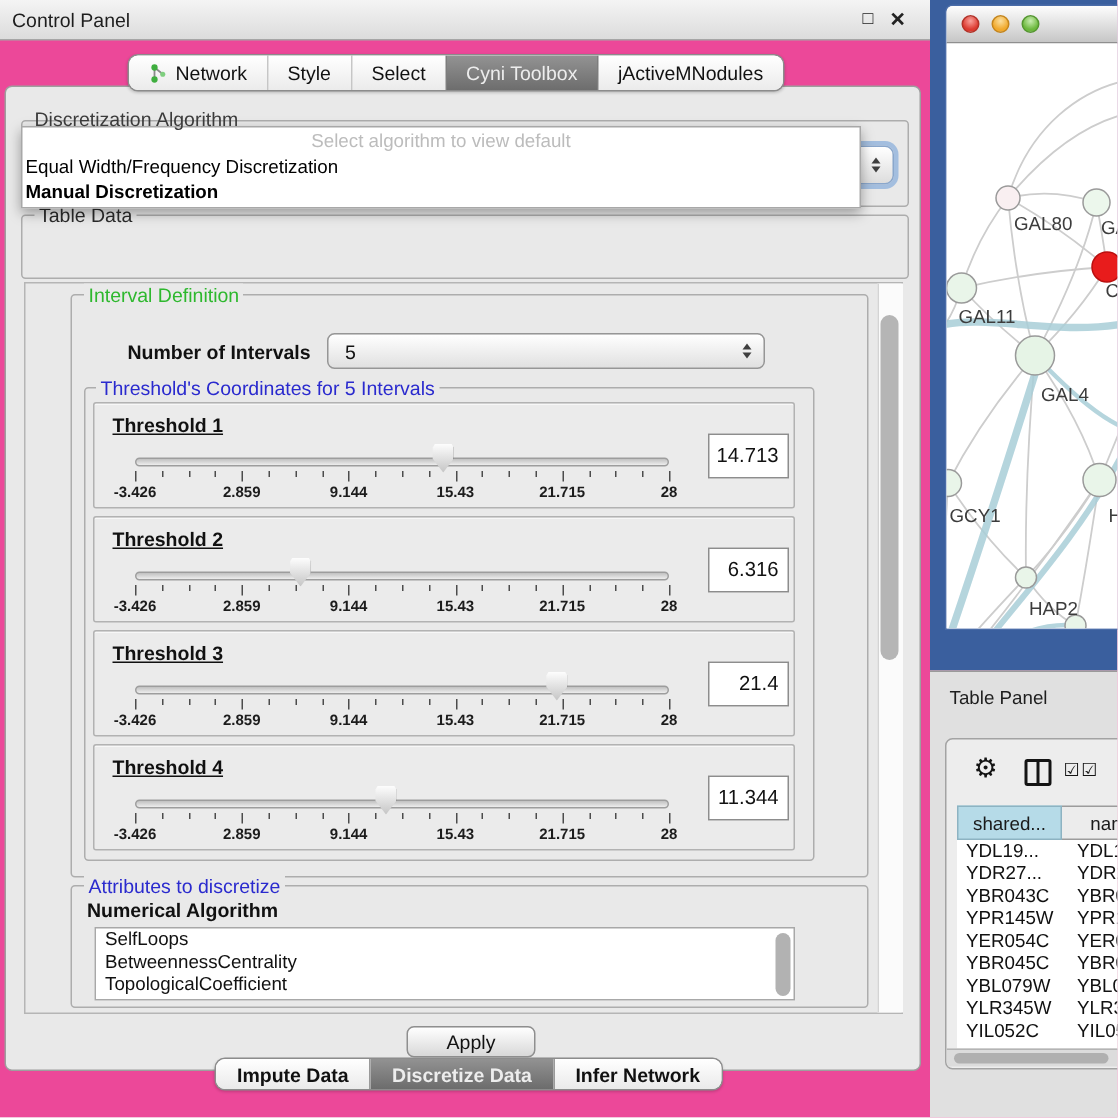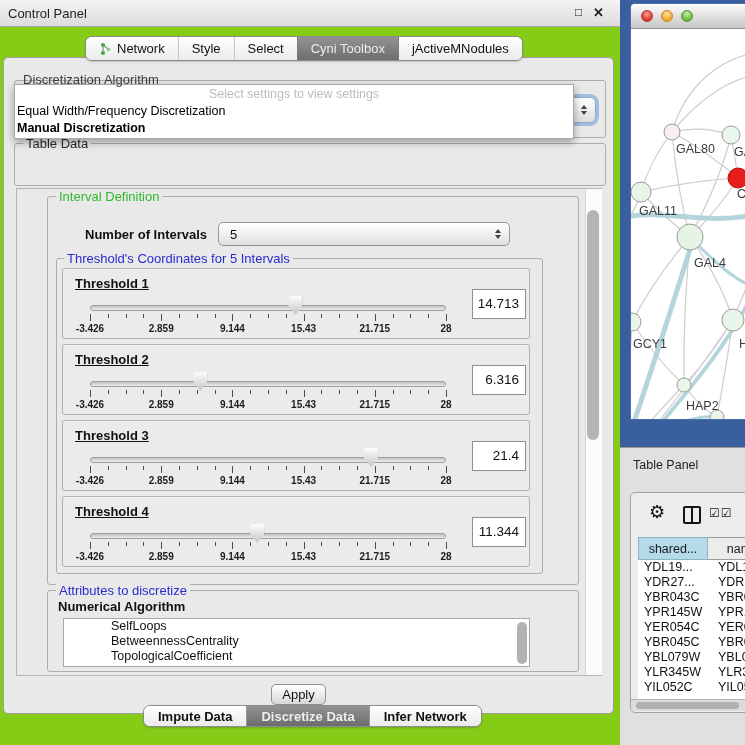--- a/index.html
+++ b/index.html
@@ -1,16 +1,16 @@
 <!DOCTYPE html>
 <html><head>
 <meta charset="utf-8">
 <style>
   html,body{margin:0;padding:0;}
-  #root{position:relative;width:745px;height:745px;background:#84cc16;overflow:hidden;
+  #root{position:relative;width:745px;height:745px;background:#ec4899;overflow:hidden;
         font-family:"Liberation Sans",sans-serif;-webkit-font-smoothing:antialiased;}
   
   .cp-titlebar{position:absolute;left:0;top:0;width:620px;height:26px;
     background:linear-gradient(#f4f4f4,#dcdcdc);border-bottom:1px solid #a6a6a6;}
   .cp-title{position:absolute;left:8px;top:6px;font-size:13px;color:#1e1e1e;}
   .win-btn{position:absolute;top:5px;font-size:12px;font-weight:700;color:#222;cursor:default;}
   #win-restore{left:575px;}
   #win-close{left:593px;font-size:13px;}
   
   .segbar{position:absolute;display:flex;border:1px solid #8c8c8c;border-radius:7px;
@@ -82,24 +82,24 @@
     filter:drop-shadow(0 0 1px #787878);}
   .t-value{position:absolute;left:409px;top:20px;width:54px;height:30px;background:#fff;
     border:1px solid #8d8d8d;font-size:13.5px;color:#111;text-align:right;line-height:28px;
     padding-right:6px;box-sizing:border-box;}
   
   #grp-attr{left:47px;top:590px;width:530px;height:80px;}
   #lbl-attr{left:56px;top:583px;color:#2a2ace;}
   #attr-sub{position:absolute;left:58px;top:599px;font-size:13px;font-weight:700;color:#111;}
   #attr-list{position:absolute;left:63px;top:618px;width:467px;height:49px;background:#fff;
     border:1px solid #a8a8a8;overflow:hidden;box-sizing:border-box;}
-  .attr-item{font-size:12.5px;color:#111;padding-left:6px;line-height:15px;white-space:nowrap;margin-left:41px;}
+  .attr-item{font-size:12.5px;color:#111;padding-left:6px;line-height:15px;white-space:nowrap;}
   #attr-scroll{position:absolute;right:2px;top:3px;width:10px;height:42px;background:#b2b2b2;border-radius:5px;}
   
-  #apply-btn{position:absolute;left:271px;top:684px;width:55px;height:21px;
+  #apply-btn{position:absolute;left:271px;top:684px;width:86px;height:21px;
     background:linear-gradient(#ffffff,#d8d8d8);border:1px solid #8f8f8f;border-radius:5px;
     font-size:13px;text-align:center;line-height:19px;color:#111;box-sizing:border-box;}
   #bottom-tabs{left:143px;top:705px;height:20px;}
   .btab{display:flex;align-items:center;font-size:13px;font-weight:600;color:#111;
     padding:0 14px;background:linear-gradient(#ffffff,#eaeaea);white-space:nowrap;}
   .btab.dark{background:linear-gradient(#929292,#6c6c6c);color:#ededed;}
   .btab + .btab{border-left:1px solid #9a9a9a;}
   
   #desktop{position:absolute;left:620px;top:0;width:125px;height:447px;background:#3a5f9e;}
   #net-window{position:absolute;left:10px;top:3px;width:125px;height:415px;background:#fff;
@@ -175,21 +175,21 @@
   <div class="grp" id="grp-disc"></div>
   <div id="combo-peek">
     <span class="stepper">
       <span class="tri-up"></span>
         <span class="tri-down"></span>
     </span>
   </div>
   <span class="grp-label" id="lbl-disc">Discretization Algorithm</span>
 
   <div id="popup">
-    <div class="popup-hint">Select settings to view settings</div>
+    <div class="popup-hint">Select algorithm to view default</div>
     <div class="popup-opt">Equal Width/Frequency Discretization</div>
     <div class="popup-opt bold">Manual Discretization</div>
   </div>
 
   <div class="grp" id="grp-td"></div>
   <span class="grp-label" id="lbl-td">Table Data</span>
 
   <div id="scrollpane"></div>
   <div id="vscroll-track"></div>
   <div id="vscroll-thumb"></div>

